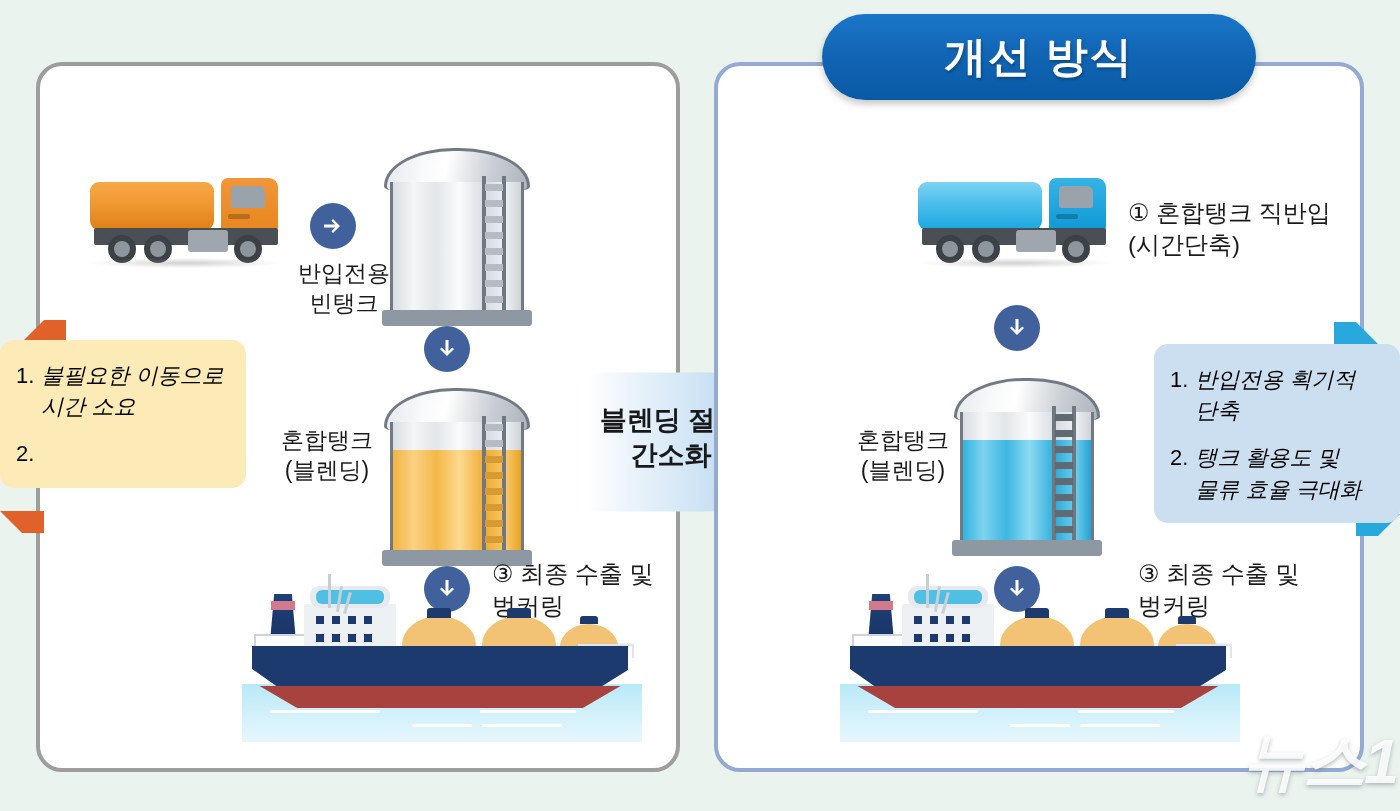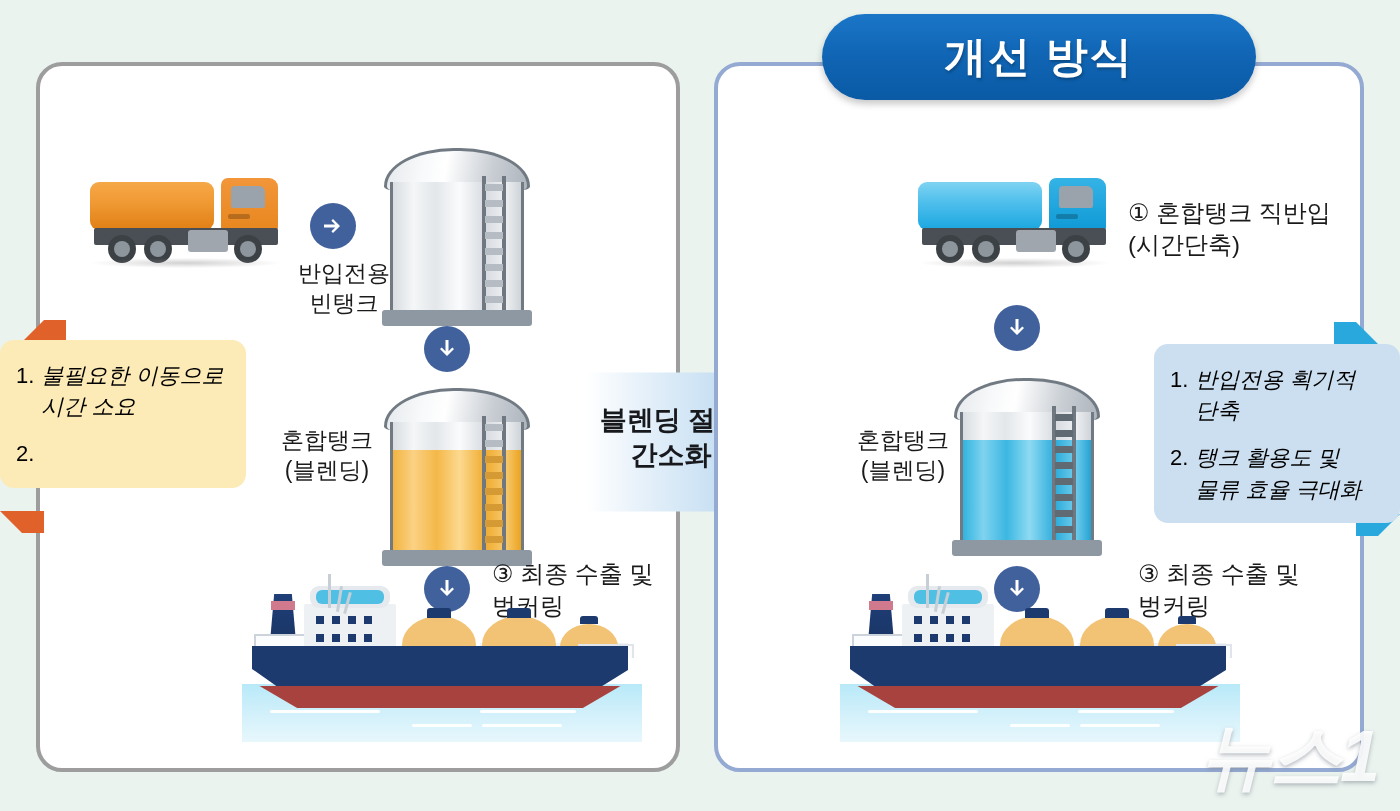--- a/index.html
+++ b/index.html
@@ -150,21 +150,21 @@
   .ship .mast2 { position:absolute; left:96px; bottom:130px; width:3px; height:26px; background:#c6ced6; transform:rotate(9deg); }
   .ship .mast3 { position:absolute; left:104px; bottom:128px; width:3px; height:22px; background:#c6ced6; transform:rotate(15deg); }
   .ship .dome-t { position:absolute; bottom:86px; background:#f2c374; border-radius:50% 50% 10% 10% / 72% 72% 12% 12%; }
   .ship .dome-t .hatch { position:absolute; left:50%; top:-8px; margin-left:-12px; width:24px; height:10px;
       background:#1d3a6e; border-radius:3px 3px 0 0; }
   .ship .bow { position:absolute; right:8px; bottom:84px; width:56px; height:14px;
       border:2px solid #dfe5ea; border-bottom:none; background:#fbfcfd; }
   .ship .anchor { position:absolute; right:58px; bottom:62px; color:#ffffff; font-size:13px; }
 
   
-  #watermark { position:absolute; right:22px; bottom:6px; font-size:72px; font-weight:bold;
+  #watermark { position:absolute; right:3px; bottom:6px; font-size:63px; font-weight:bold;
       color:rgba(255,255,255,0.88); letter-spacing:-2px;
       text-shadow:0 2px 4px rgba(120,130,140,0.55); font-style:italic;
       font-family:"Liberation Sans","DejaVu Sans",sans-serif; }
 </style>
 </head>
 <body>
 
 <div class="stage">
 
   <div class="panel" id="panel-old"></div>

